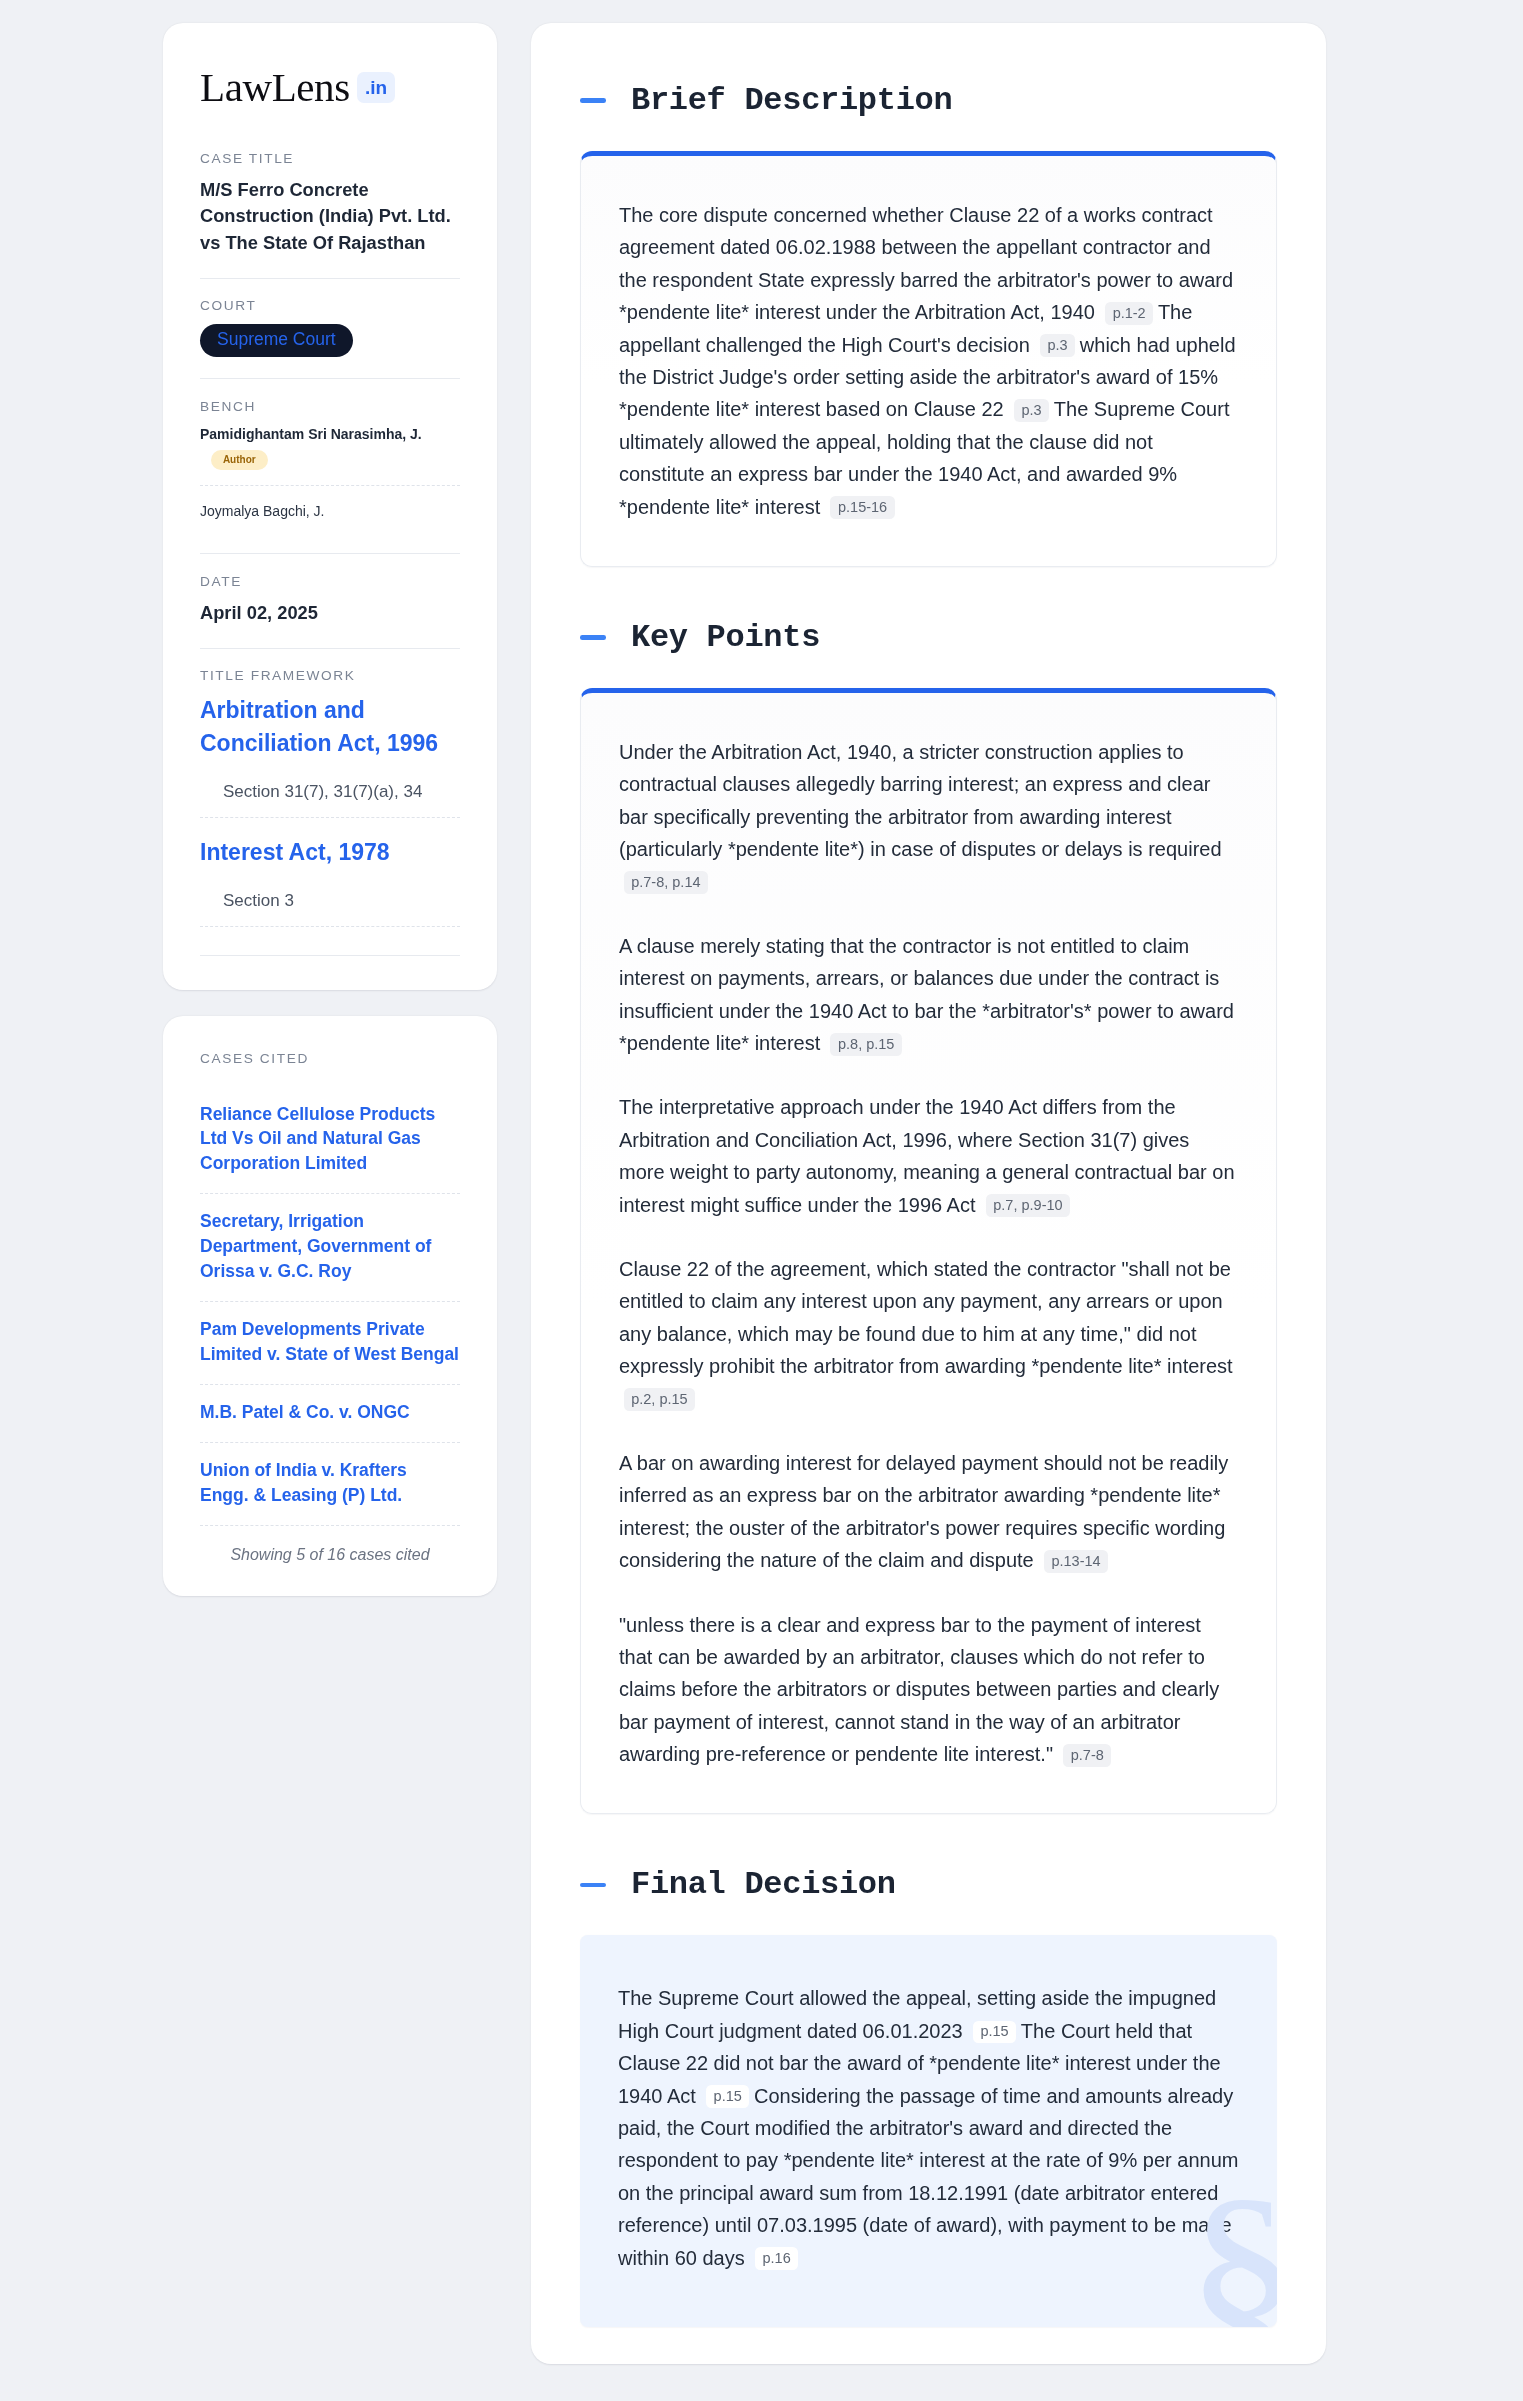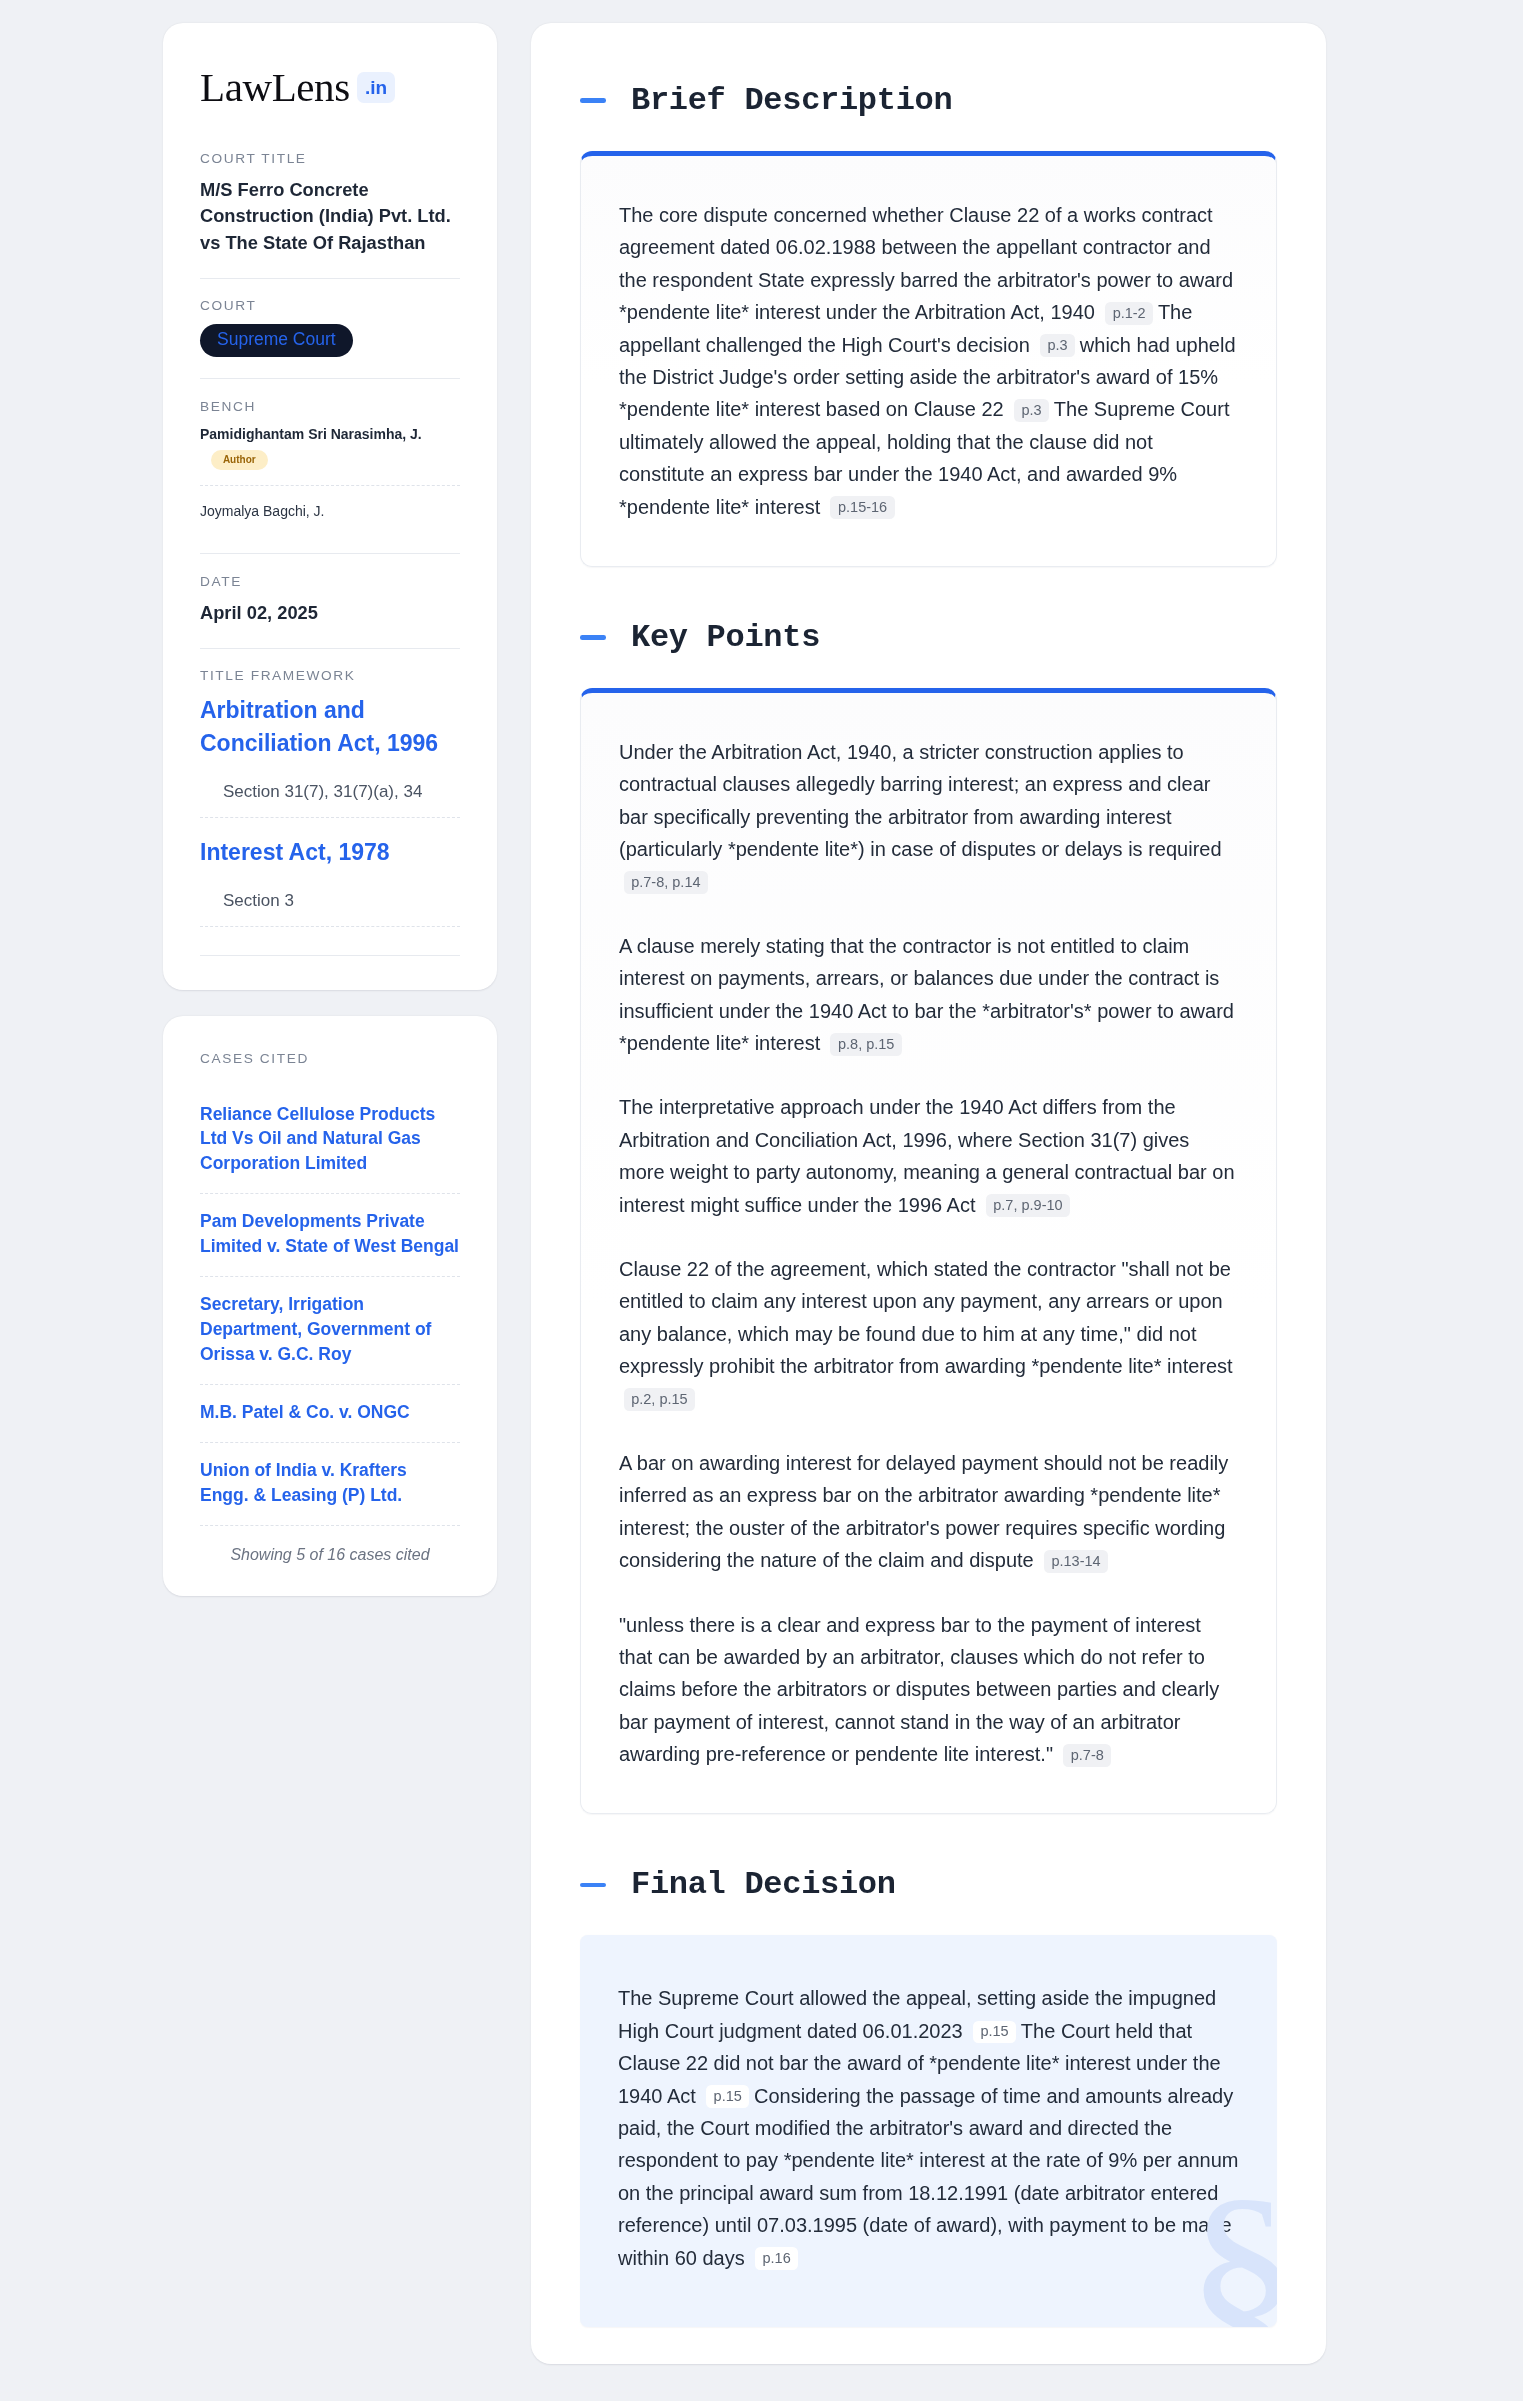--- a/index.html
+++ b/index.html
@@ -255,21 +255,21 @@
   <aside class="sidebar">
 
     <div class="card brand-card">
 
       <div class="brand">
         <span class="brand-name">LawLens</span>
         <span class="brand-tld">.in</span>
       </div>
 
       <div class="meta-block">
-        <div class="meta-label">COURT TITLE</div>
+        <div class="meta-label">CASE TITLE</div>
         <div class="meta-value">M/S Ferro Concrete Construction (India) Pvt. Ltd. vs The State Of Rajasthan</div>
       </div>
 
       <div class="meta-sep"></div>
 
       <div class="meta-block">
         <div class="meta-label">COURT</div>
         <span class="pill">Supreme Court</span>
       </div>
 
@@ -312,22 +312,22 @@
 
         <div class="law-tail"></div>
       </div>
 
     </div>
 
     <div class="card cases-card">
       <div class="cases-label">CASES CITED</div>
 
       <div class="case-item">Reliance Cellulose Products Ltd Vs Oil and Natural Gas Corporation Limited</div>
+      <div class="case-item">Secretary, Irrigation Department, Government of Orissa v. G.C. Roy</div>
       <div class="case-item">Pam Developments Private Limited v. State of West Bengal</div>
-      <div class="case-item">Secretary, Irrigation Department, Government of Orissa v. G.C. Roy</div>
       <div class="case-item">M.B. Patel &amp; Co. v. ONGC</div>
       <div class="case-item">Union of India v. Krafters Engg. &amp; Leasing (P) Ltd.</div>
 
       <div class="cases-footer">Showing 5 of 16 cases cited</div>
     </div>
 
   </aside>
 
   <main class="main">
 

